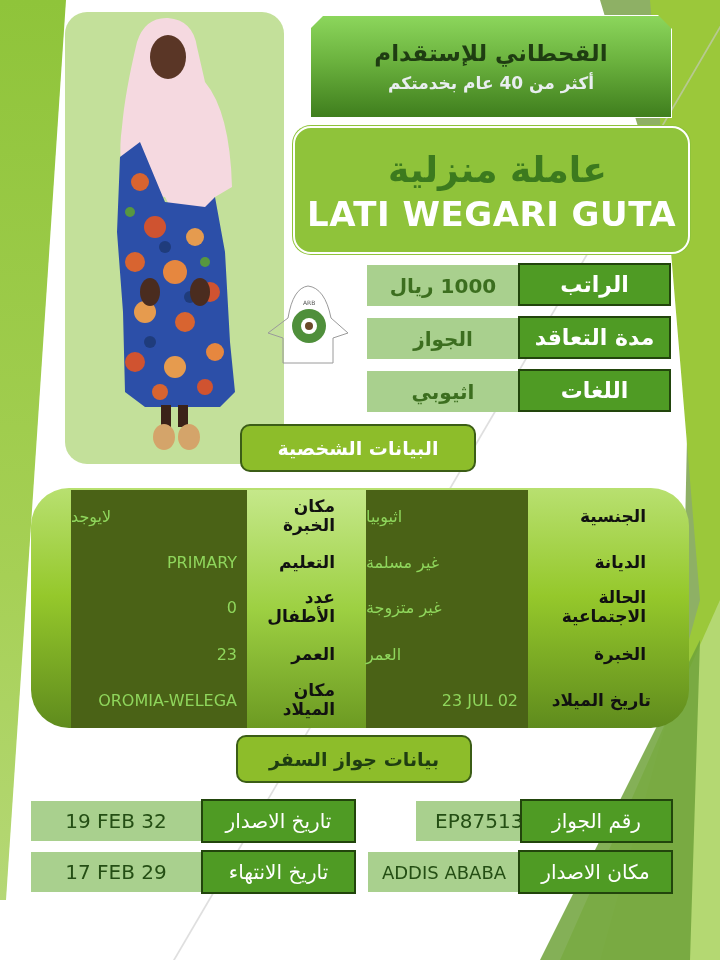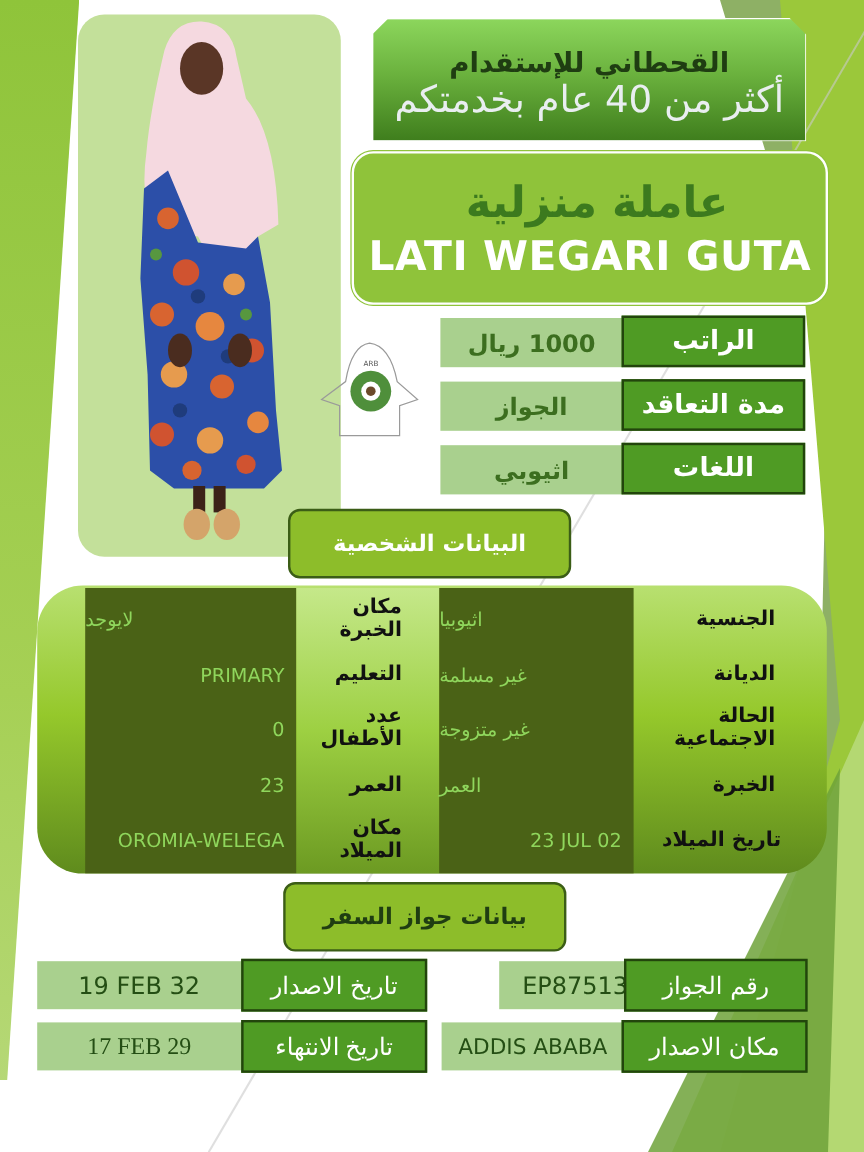--- a/index.html
+++ b/index.html
@@ -61,21 +61,21 @@
     
     .banner {
       position: absolute; left: 310px; top: 15px; width: 362px; height: 103px;
       background: linear-gradient(180deg, #8cd65c 0%, #6bb23e 45%, #3f7e1d 100%);
       clip-path: polygon(14px 0, 348px 0, 362px 14px, 362px 103px, 0 103px, 0 14px);
       border: 1px solid #ffffff;
       text-align: center;
       padding-top: 22px;
     }
     .banner-line1 { font-size: 23px; font-weight: bold; color: #1f3d12; line-height: 30px; }
-    .banner-line2 { font-size: 31px; font-weight: normal; color: #e9eef0; line-height: 30px; }
+    .banner-line2 { font-size: 17px; font-weight: bold; color: #e9eef0; line-height: 30px; }
 
     
     .title-card {
       position: absolute; left: 293px; top: 126px; width: 397px; height: 128px;
       background: #8fc33a; border: 2px solid #ffffff; border-radius: 18px;
       text-align: center; padding-top: 20px;
       box-shadow: 0 0 0 1px #8fc33a;
     }
     .title-ar { font-size: 36px; font-weight: bold; color: #3c7a1e; line-height: 44px; padding-left: 12px; }
     .title-en { font-size: 34px; font-weight: bold; color: #ffffff; line-height: 44px; letter-spacing: 0.5px; }
@@ -89,21 +89,21 @@
     }
     .kv-label {
       position: absolute; left: 151px; top: 0; width: 153px; height: 43px;
       background: #4f9b24; border: 2px solid #22450c; color: #ffffff;
       font-weight: bold; font-size: 22px;
       display: flex; align-items: center; justify-content: center;
     }
 
     
     .section-header {
-      position: absolute; width: 236px; height: 58px;
+      position: absolute; width: 236px; height: 48px;
       background: #8dbd2a; border: 2px solid #3b5d16; border-radius: 10px;
       display: flex; align-items: center; justify-content: center;
       font-weight: bold; font-size: 19px;
     }
     .sec-personal { left: 240px; top: 424px; color: #ffffff; }
     .sec-passport { left: 236px; top: 735px; color: #1f3d12; }
 
     
     .pdata {
       position: absolute; left: 31px; top: 488px; width: 658px; height: 240px;
@@ -273,18 +273,18 @@
   </div>
   <div class="pp-row" style="left:368px; top:850px; width:305px;">
     <div class="pp-value" style="width:152px; font-size:18px;">ADDIS ABABA</div>
     <div class="pp-label" style="left:150px; width:155px;" dir="rtl">مكان الاصدار</div>
   </div>
 
   <div class="pp-row" style="left:31px; top:799px; width:325px;">
     <div class="pp-value" style="width:170px;">19 FEB 32</div>
     <div class="pp-label" style="left:170px; width:155px;" dir="rtl">تاريخ الاصدار</div>
   </div>
-  <div class="pp-row" style="left:31px; top:850px; width:325px;font-family:Liberation Serif, serif;">
+  <div class="pp-row" style="left:31px; top:850px; width:325px;">
     <div class="pp-value" style="width:170px;">17 FEB 29</div>
     <div class="pp-label" style="left:170px; width:155px;" dir="rtl">تاريخ الانتهاء</div>
   </div>
 
 </div>
 
 </body></html>

